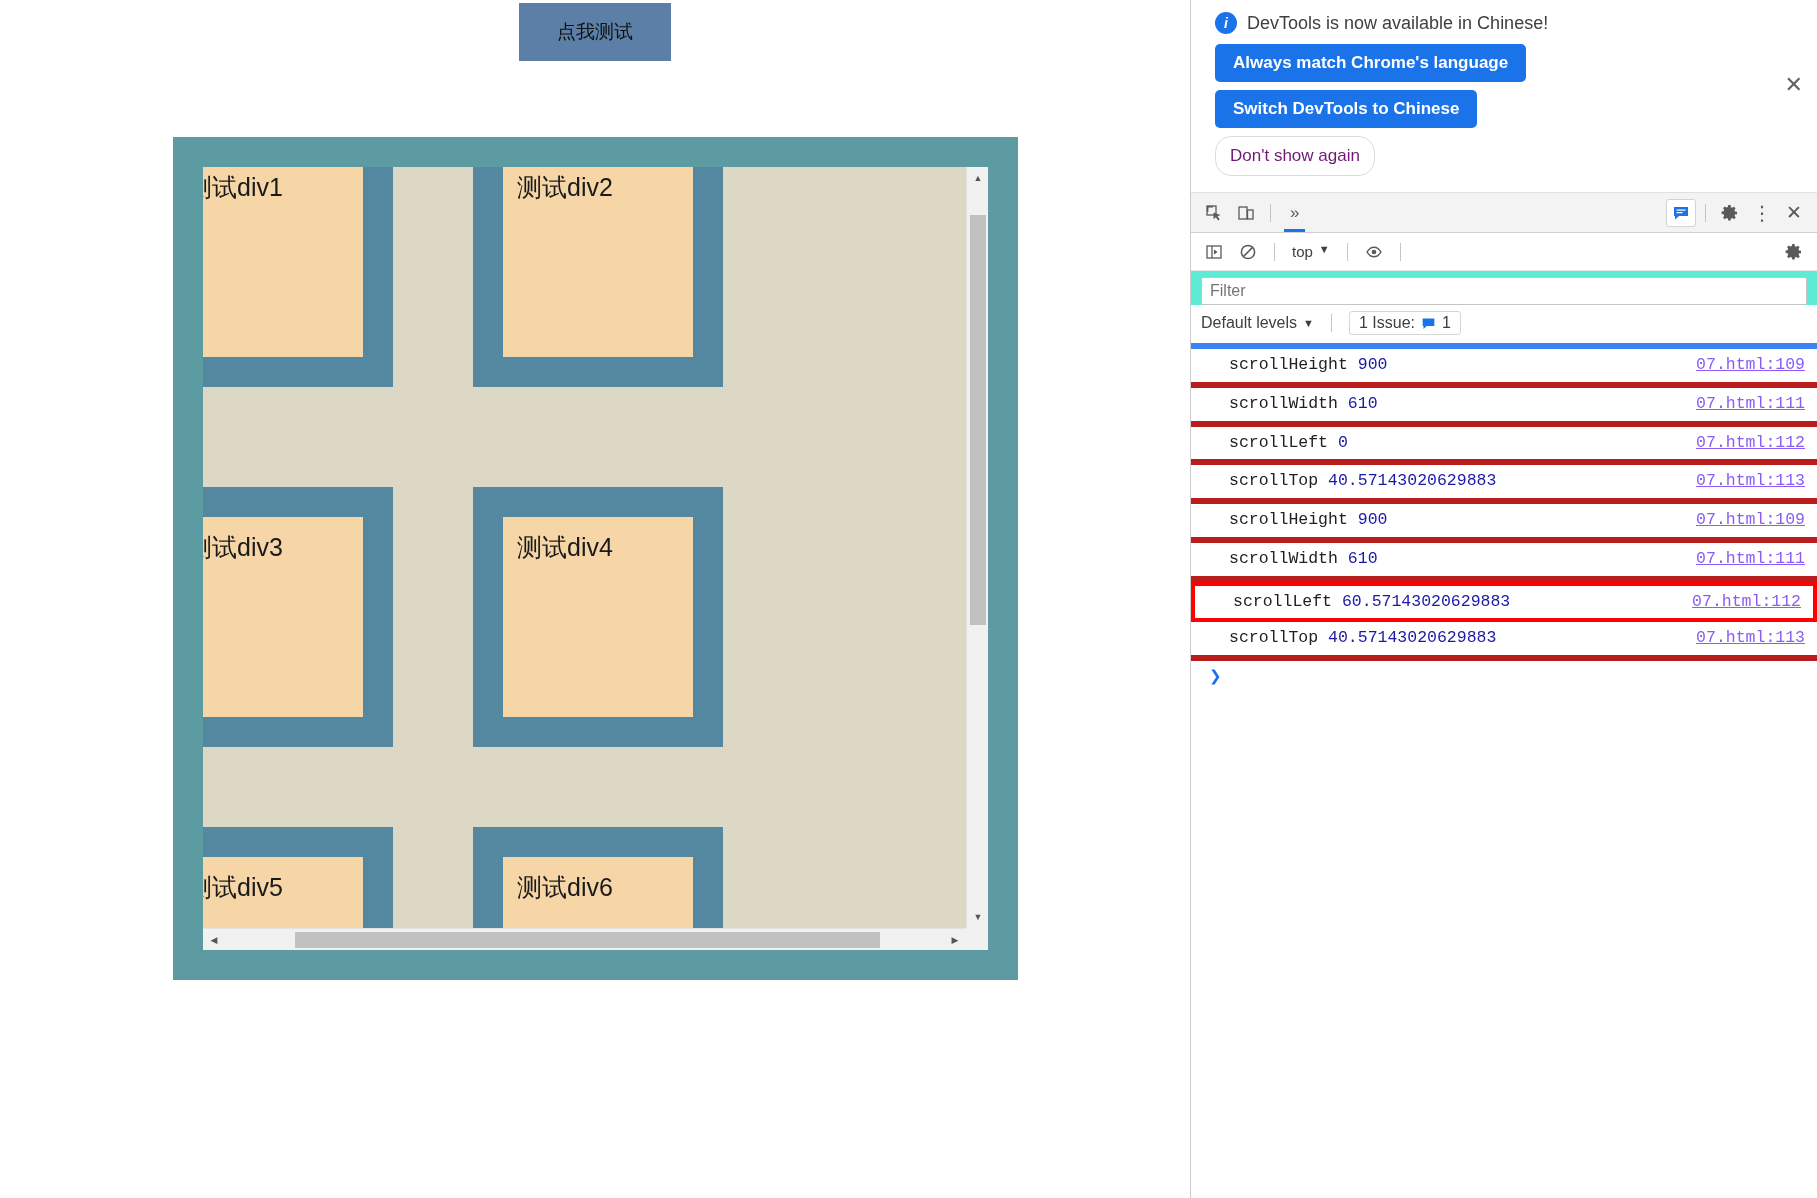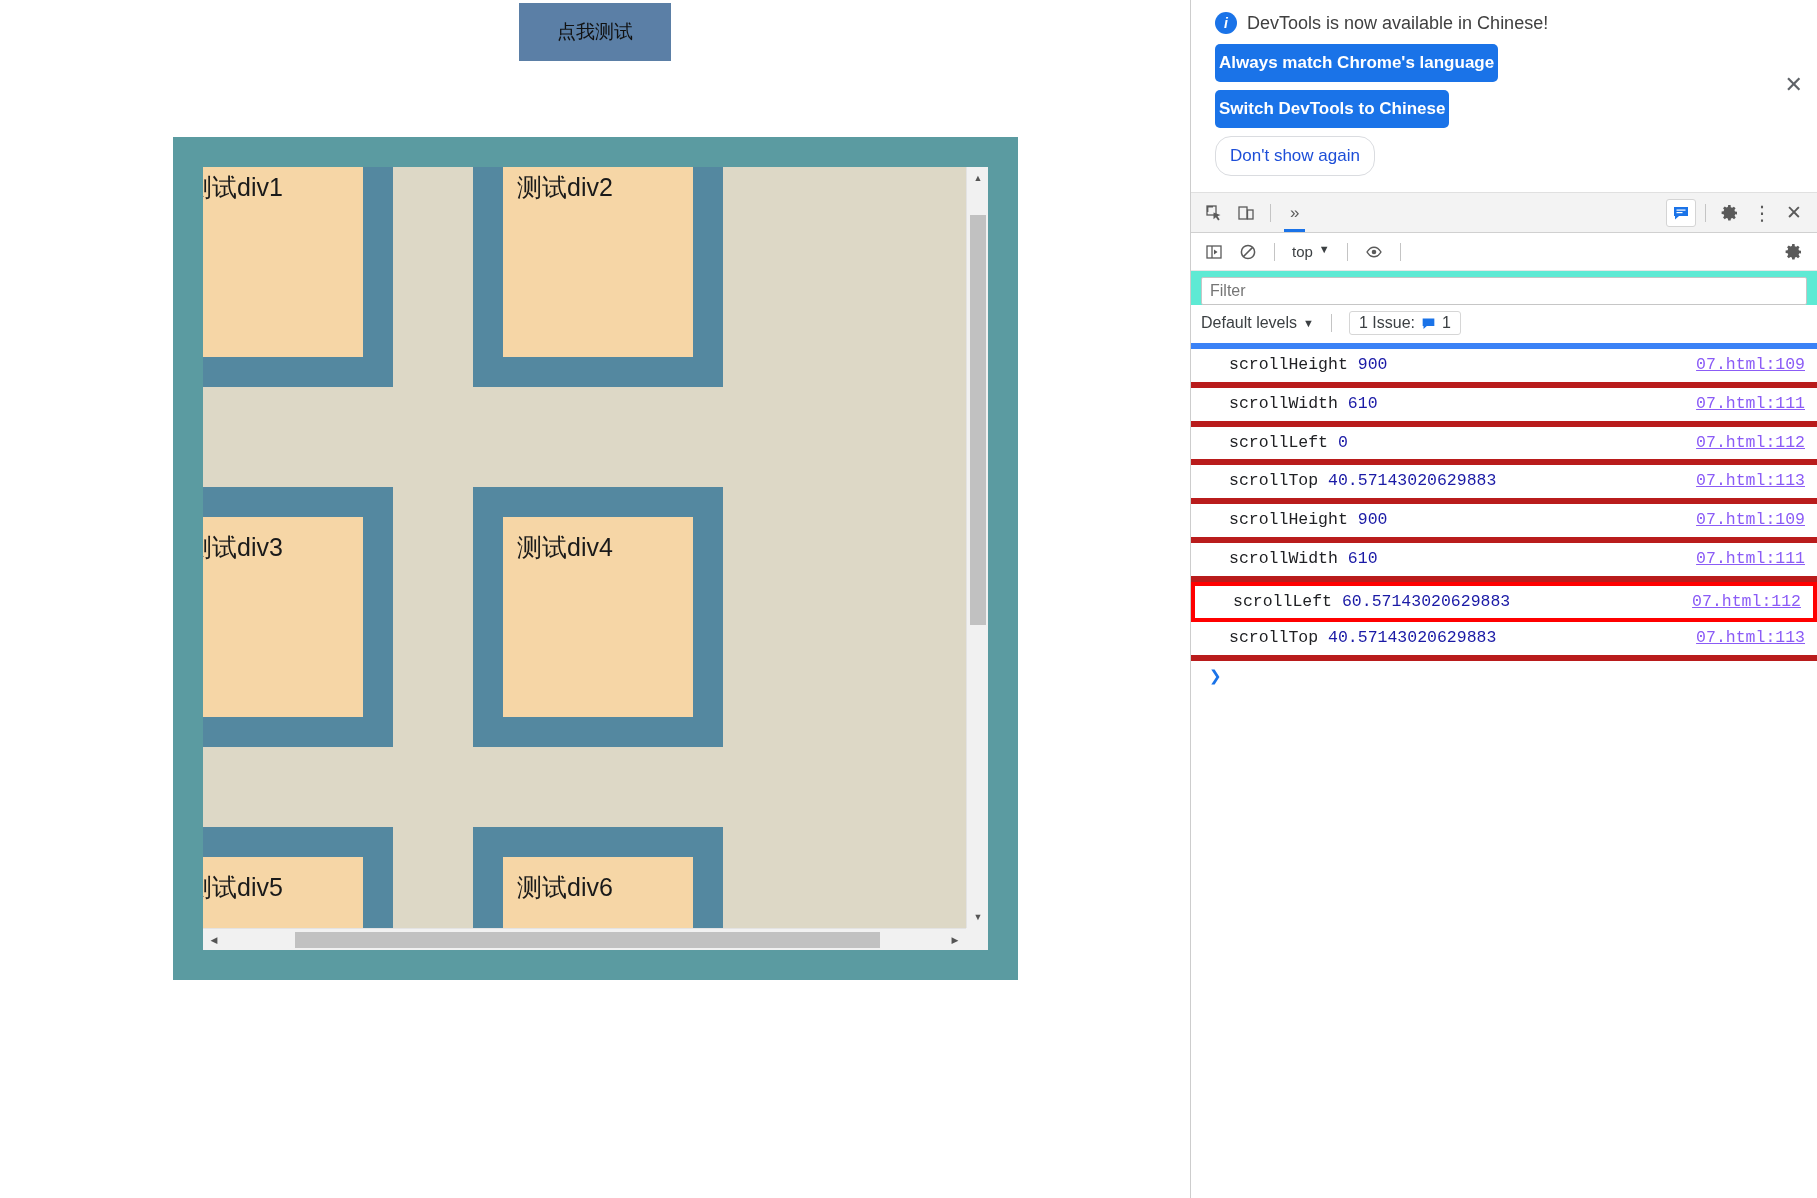--- a/index.html
+++ b/index.html
@@ -117,26 +117,26 @@
     display: flex; align-items: center; justify-content: center;
     font-size: 14px; font-weight: bold; font-style: italic;
     flex: 0 0 auto;
   }
   .banner-text { font-size: 18px; color: #404040; }
   .btn-blue {
     display: block; margin: 0 0 8px 12px;
     background: #1a73e8; color: #ffffff;
     border: none; border-radius: 5px;
     font-size: 17px; font-weight: bold;
-    padding: 9px 4px; cursor: pointer;
+    padding: 9px 18px; cursor: pointer;
     font-family: "Liberation Sans", sans-serif;
   }
   .btn-plain {
     display: block; margin: 0 0 6px 12px;
-    background: #ffffff; color: #1d4ed8;
+    background: #ffffff; color: #701a75;
     border: 1px solid #dadce0; border-radius: 16px;
     font-size: 17px; padding: 9px 14px; cursor: pointer;
     font-family: "Liberation Sans", sans-serif;
   }
   #banner-close {
     position: absolute; right: 14px; top: 74px;
     font-size: 22px; color: #5f6368; cursor: pointer;
     line-height: 1;
   }
 

